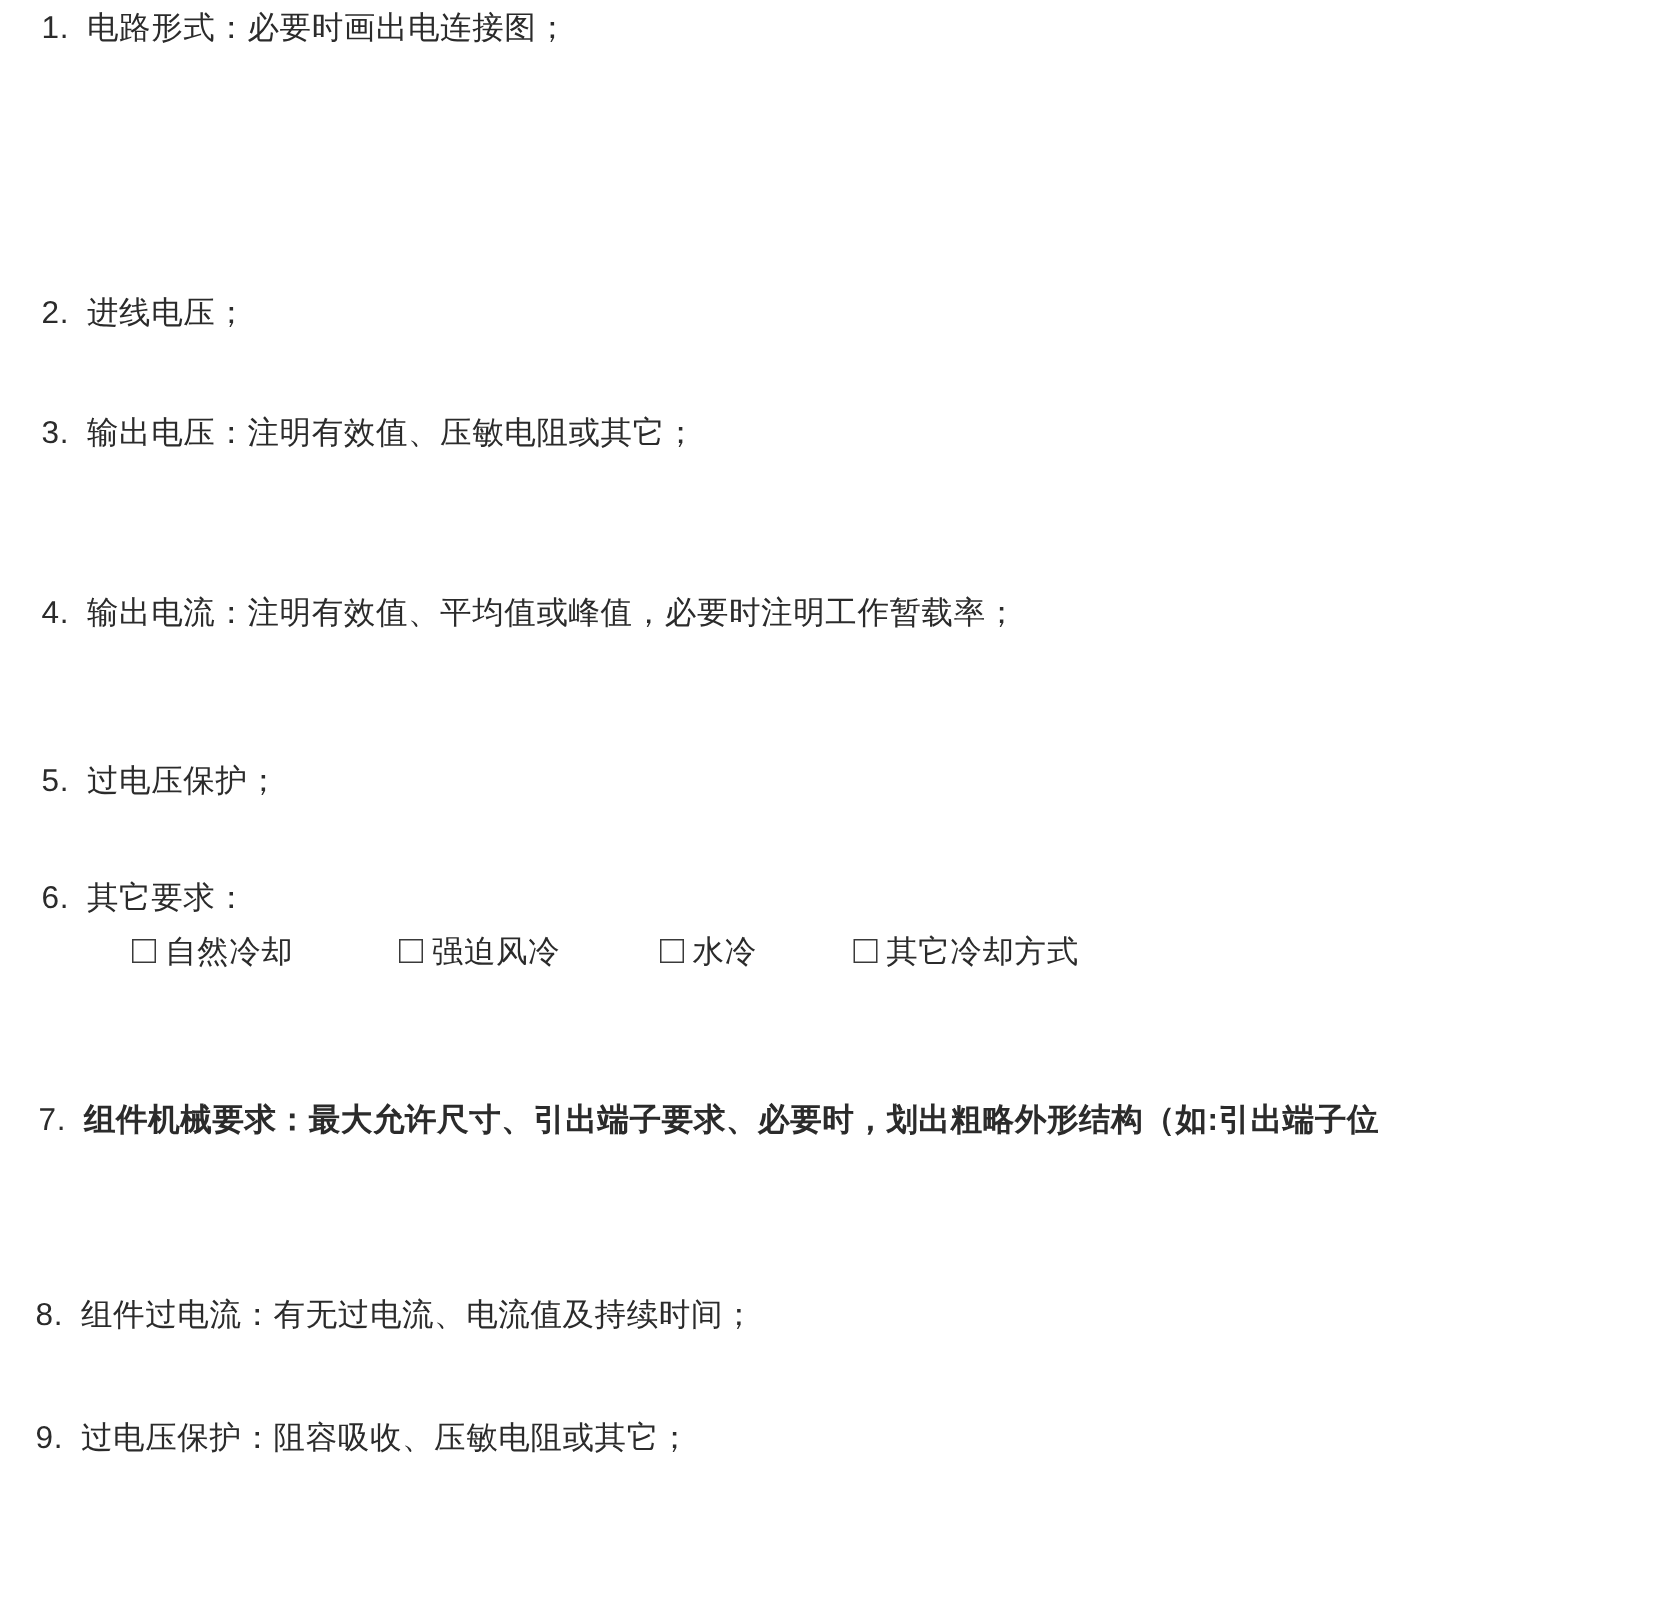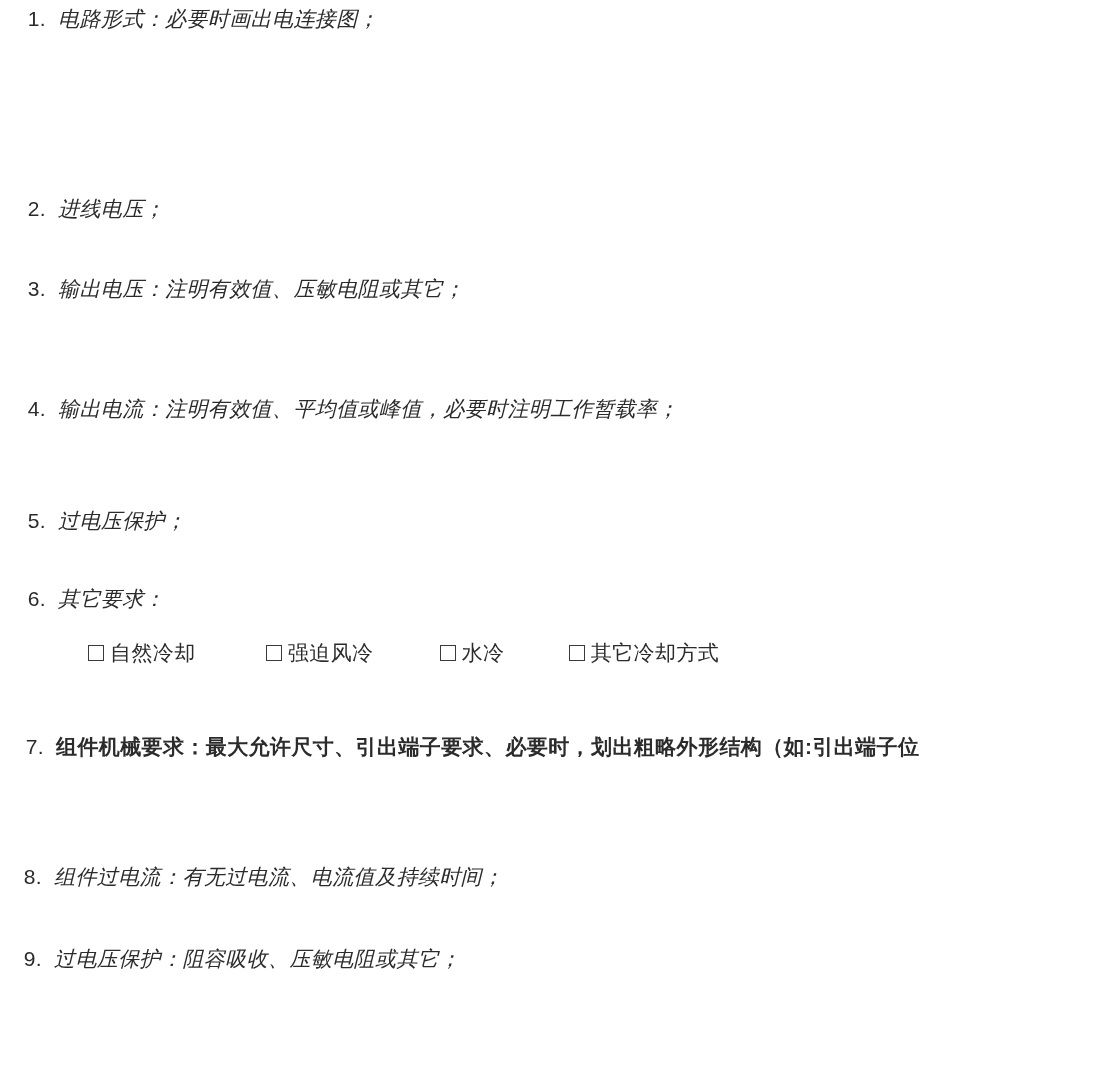--- a/index.html
+++ b/index.html
@@ -41,26 +41,25 @@
   .num.wide {
     width: 52px;
     padding-right: 8px;
   }
   .body {
     flex: 1 1 auto;
     max-width: 1050px;
   }
   .text {
     display: block;
-    font-style: italic;
   }
   .options {
     display: block;
     padding-left: 30px;
-    margin-top: 20px;
+    margin-top: 2px;
     white-space: nowrap;
   }
   .opt {
     display: inline-block;
     font-size: 21px;
     line-height: 32px;
   }
   .box {
     display: inline-block;
     width: 14px;

